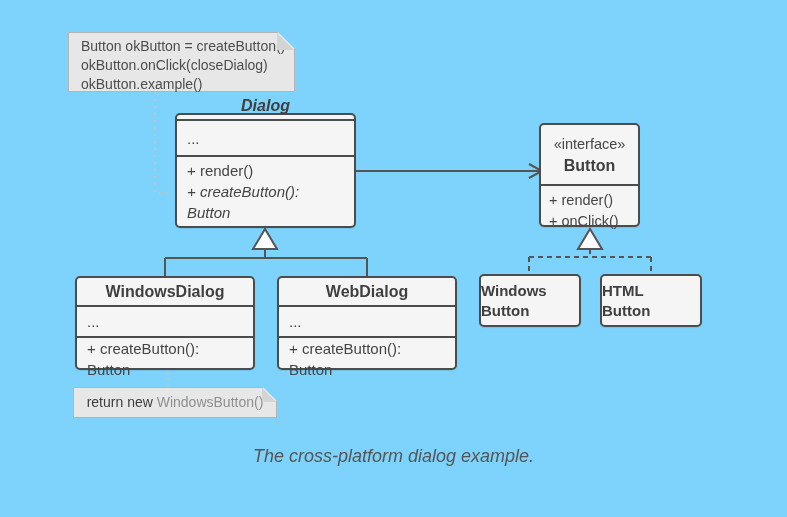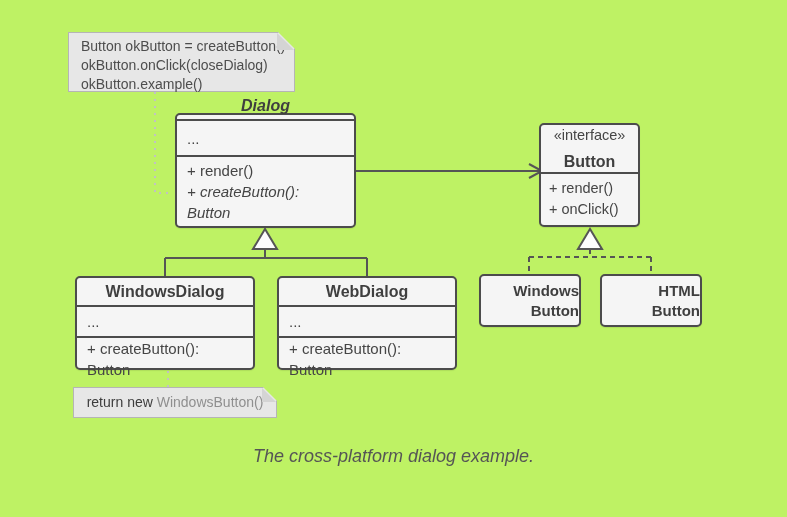--- a/index.html
+++ b/index.html
@@ -5,21 +5,21 @@
   html, body {
     margin: 0;
     padding: 0;
     background: #ffffff;
     font-family: "Liberation Sans", sans-serif;
   }
   .stage {
     position: relative;
     width: 787px;
     height: 517px;
-    background: #bef264;
+    background: #7dd3fc;
     overflow: hidden;
     color: #454545;
   }
   .connectors {
     position: absolute;
     left: 0; top: 0;
     width: 787px; height: 517px;
     pointer-events: none;
   }
   
@@ -69,37 +69,37 @@
     align-items: center;
     padding: 0 10px;
   }
   .method.italic { font-style: italic; }
   
   .box-dialog        { left: 175px; top: 113px; width: 181px; height: 115px; justify-content: flex-end; }
   .box-dialog .cls-title   { height: 27px; }
   .box-dialog .cls-attrs   { height: 34px; }
   
   .box-button-if     { left: 539px; top: 123px; width: 101px; height: 104px; }
-  .box-button-if .cls-title { height: 47px; line-height: 21px; justify-content: space-between; }
+  .box-button-if .cls-title { height: 59px; line-height: 21px; }
   .box-button-if .cls-methods { font-size: 14.5px; padding: 4px 8px; }
   
   .box-windows-dialog { left: 75px;  top: 276px; width: 180px; height: 94px; }
   .box-web-dialog     { left: 277px; top: 276px; width: 180px; height: 94px; }
   .box-windows-dialog .cls-title, .box-web-dialog .cls-title { height: 27px; }
   .box-windows-dialog .cls-attrs, .box-web-dialog .cls-attrs { height: 29px; }
   
   .leaf-class {
     position: absolute;
     box-sizing: border-box;
     background: #f5f5f5;
     border: 2px solid #4c4c4c;
     border-radius: 5px;
     display: flex;
     flex-direction: column;
-    align-items: flex-end;
+    align-items: flex-start;
     justify-content: center;
     font-weight: bold;
     font-size: 15px;
     line-height: 20px;
     color: #3f3f3f;
     text-align: center;
     box-shadow: 0 1px 1px rgba(0,0,0,0.08);
   }
   .box-windows-button { left: 479px; top: 274px; width: 102px; height: 53px; }
   .box-html-button    { left: 600px; top: 274px; width: 102px; height: 53px; }

